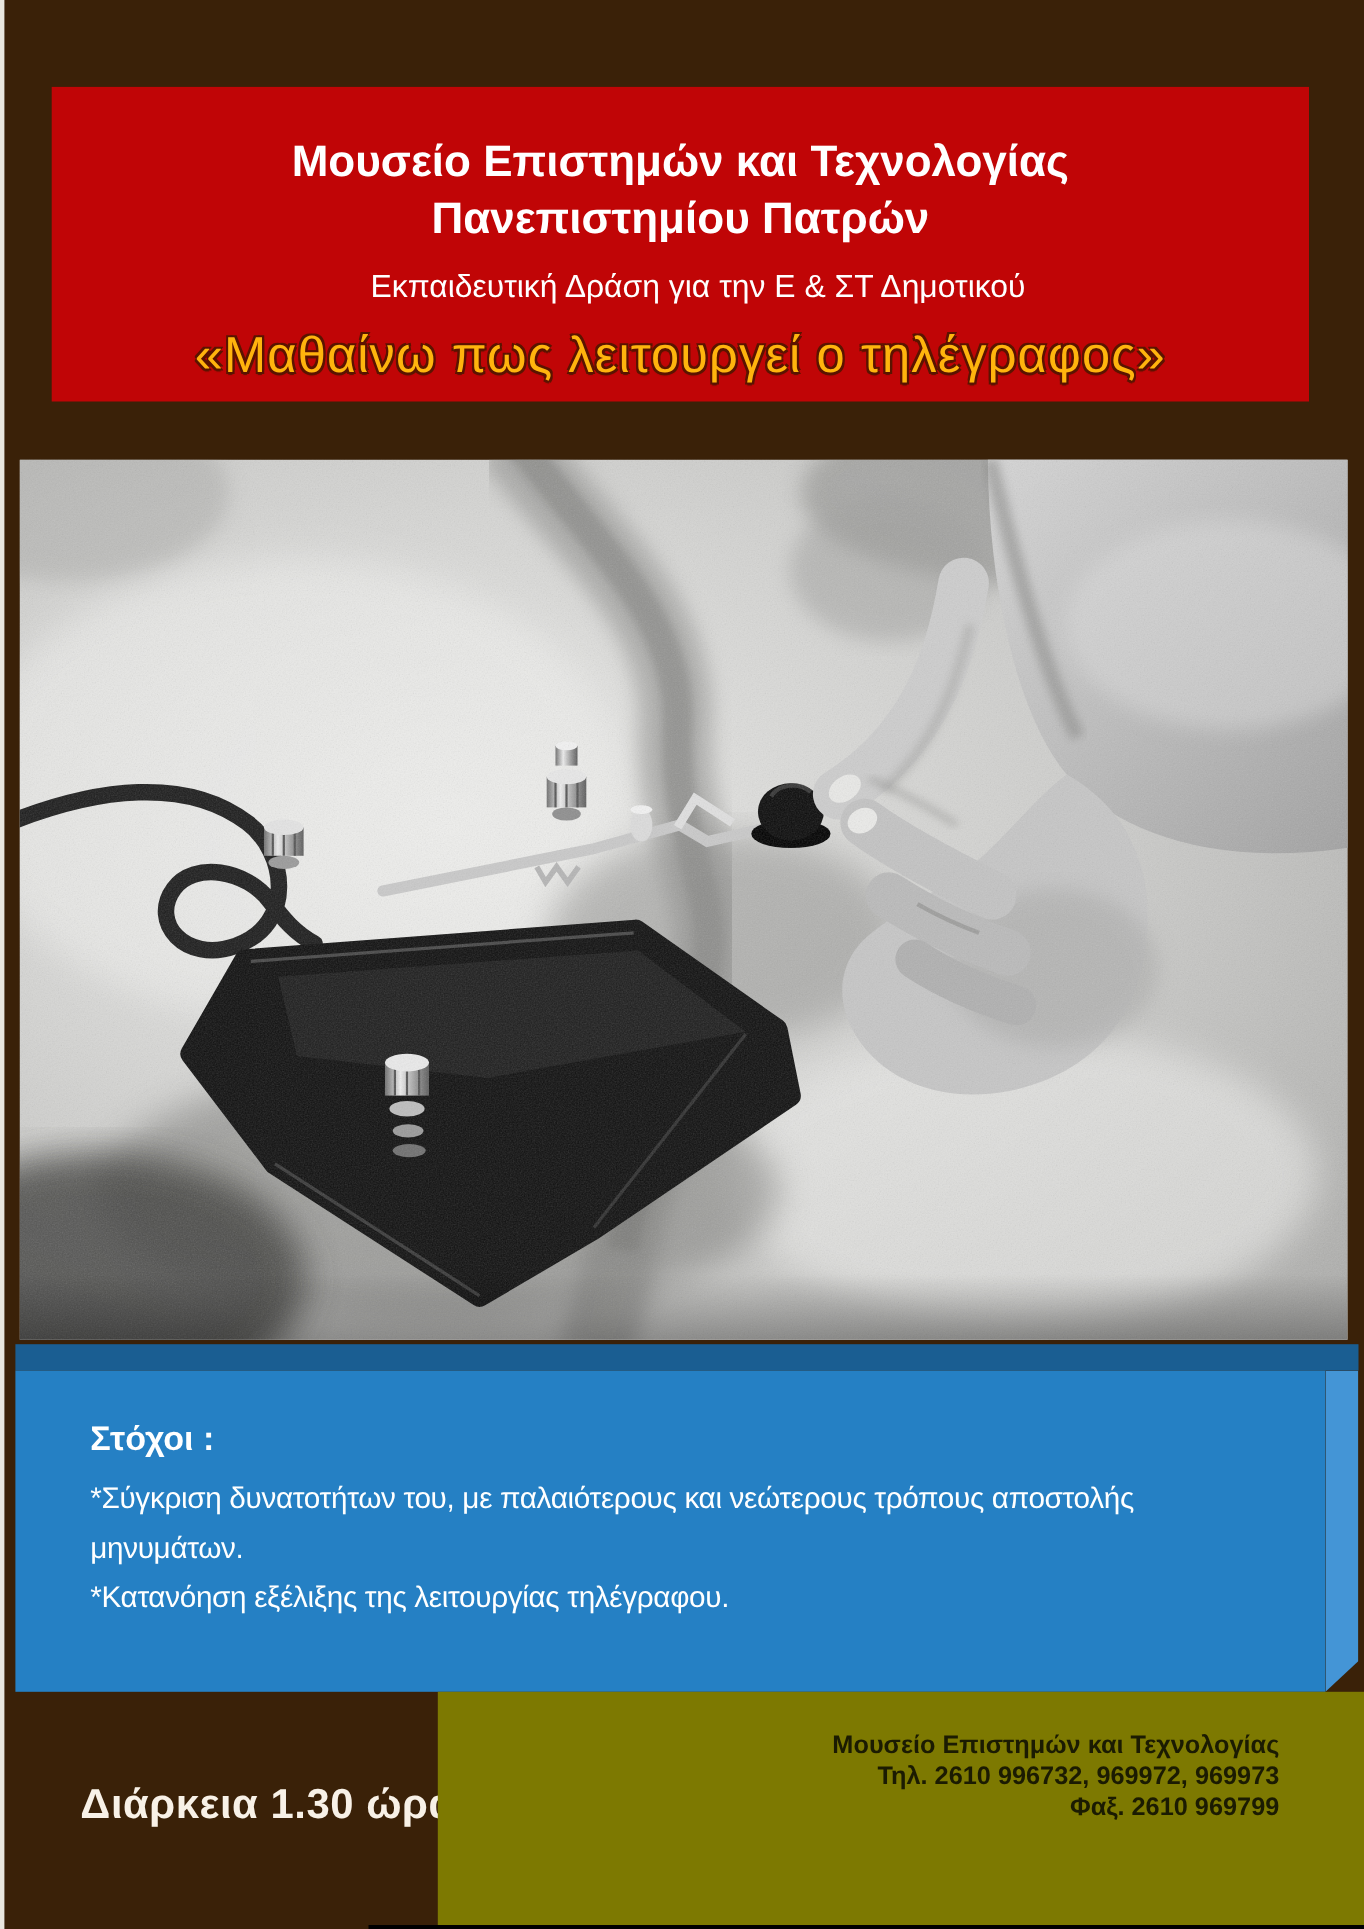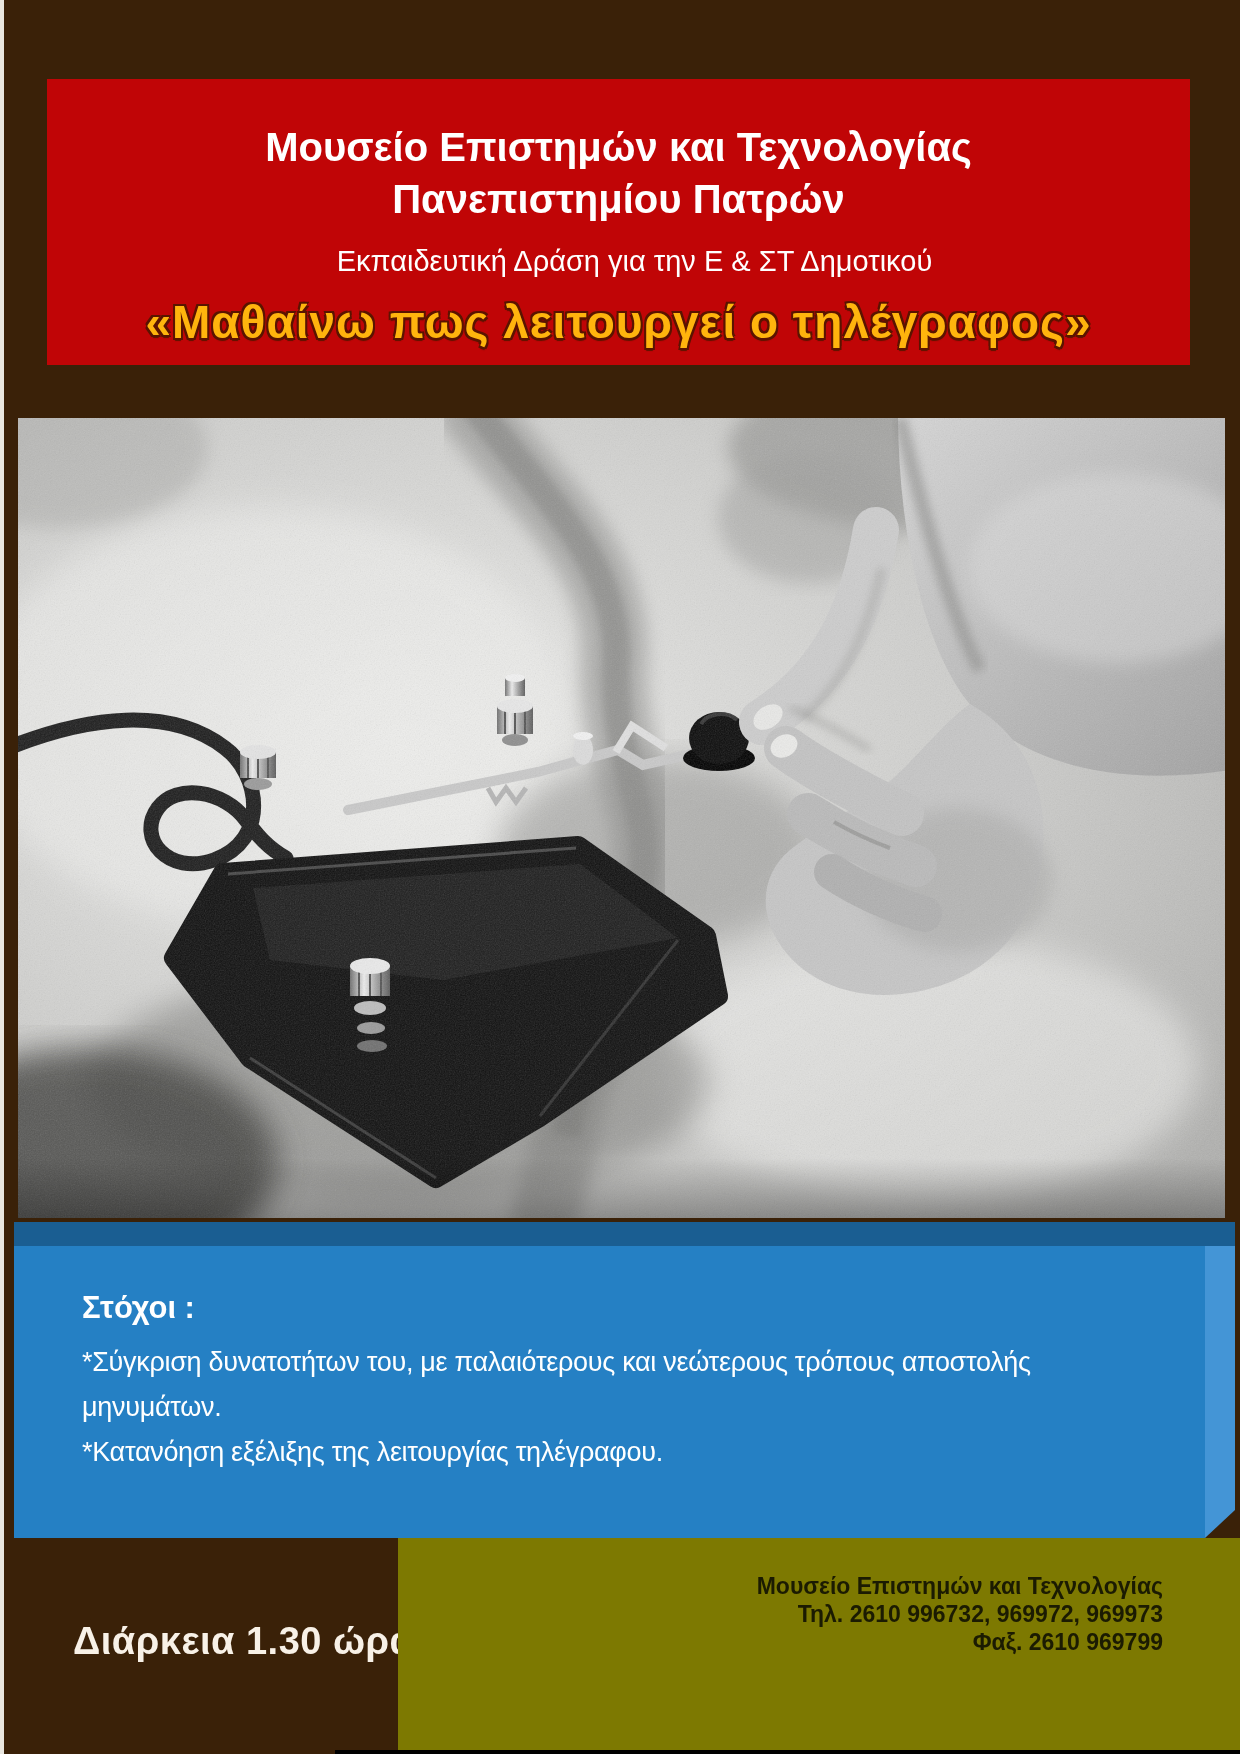--- a/index.html
+++ b/index.html
@@ -18,21 +18,21 @@
   .left-edge{position:absolute;left:0;top:0;width:4px;height:1754px;background:#E9E7E0;}
   
   .red-panel{
     position:absolute;left:47px;top:79px;width:1143px;height:286px;
     background:var(--header-red); text-align:center; color:var(--light-text);
   }
   .red-panel .t1{padding-top:42px;font-size:40px;font-weight:bold;line-height:52px;}
   .red-panel .t2{font-size:40px;font-weight:bold;line-height:52px;}
   .red-panel .sub{margin-top:20px;font-size:29px;font-weight:normal;line-height:32px;margin-left:32px;}
   .red-panel .slogan{
-    margin-top:18px;font-size:46px;font-weight:bold;color:var(--slogan-yellow);
+    margin-top:18px;font-size:46px;font-weight:normal;color:var(--slogan-yellow);
     text-shadow:-2px -2px 0 var(--slogan-outline),2px -2px 0 var(--slogan-outline),
                 -2px 2px 0 var(--slogan-outline),2px 2px 0 var(--slogan-outline),
                  0 3px 1px var(--slogan-outline);
     letter-spacing:1px;
   }
   
   .photo{position:absolute;left:18px;top:418px;width:1207px;height:800px;background:#c9c9c7;}
   .photo svg{display:block;width:100%;height:100%;}
   
   .blue-box{position:absolute;left:4px;top:1222px;width:1221px;height:316px;margin-left:10px;}

